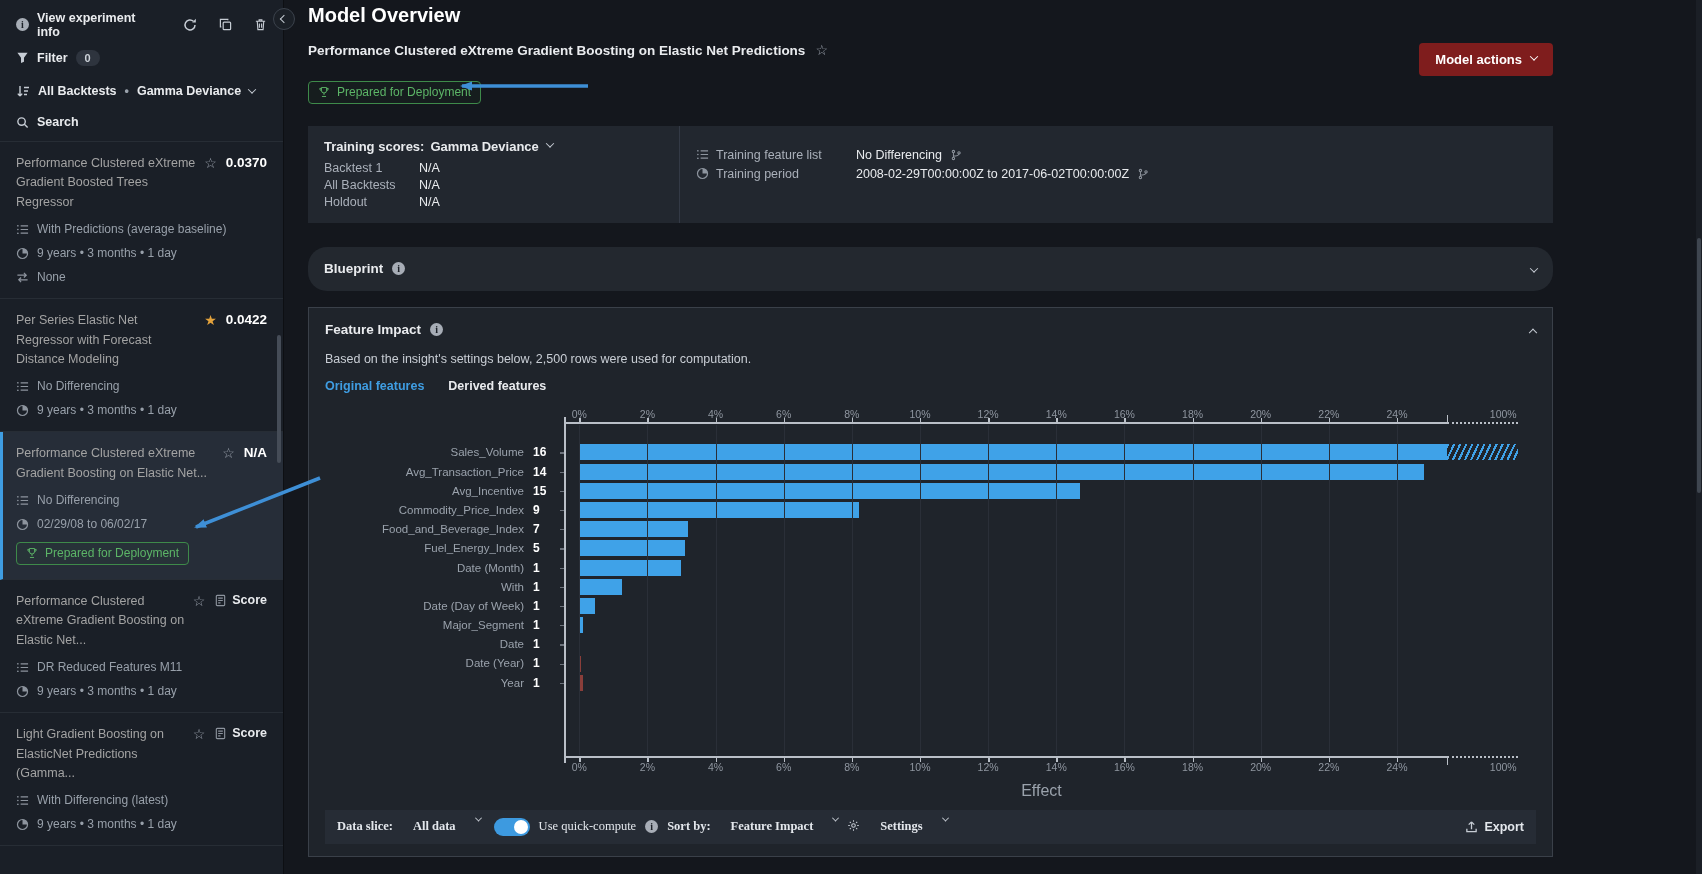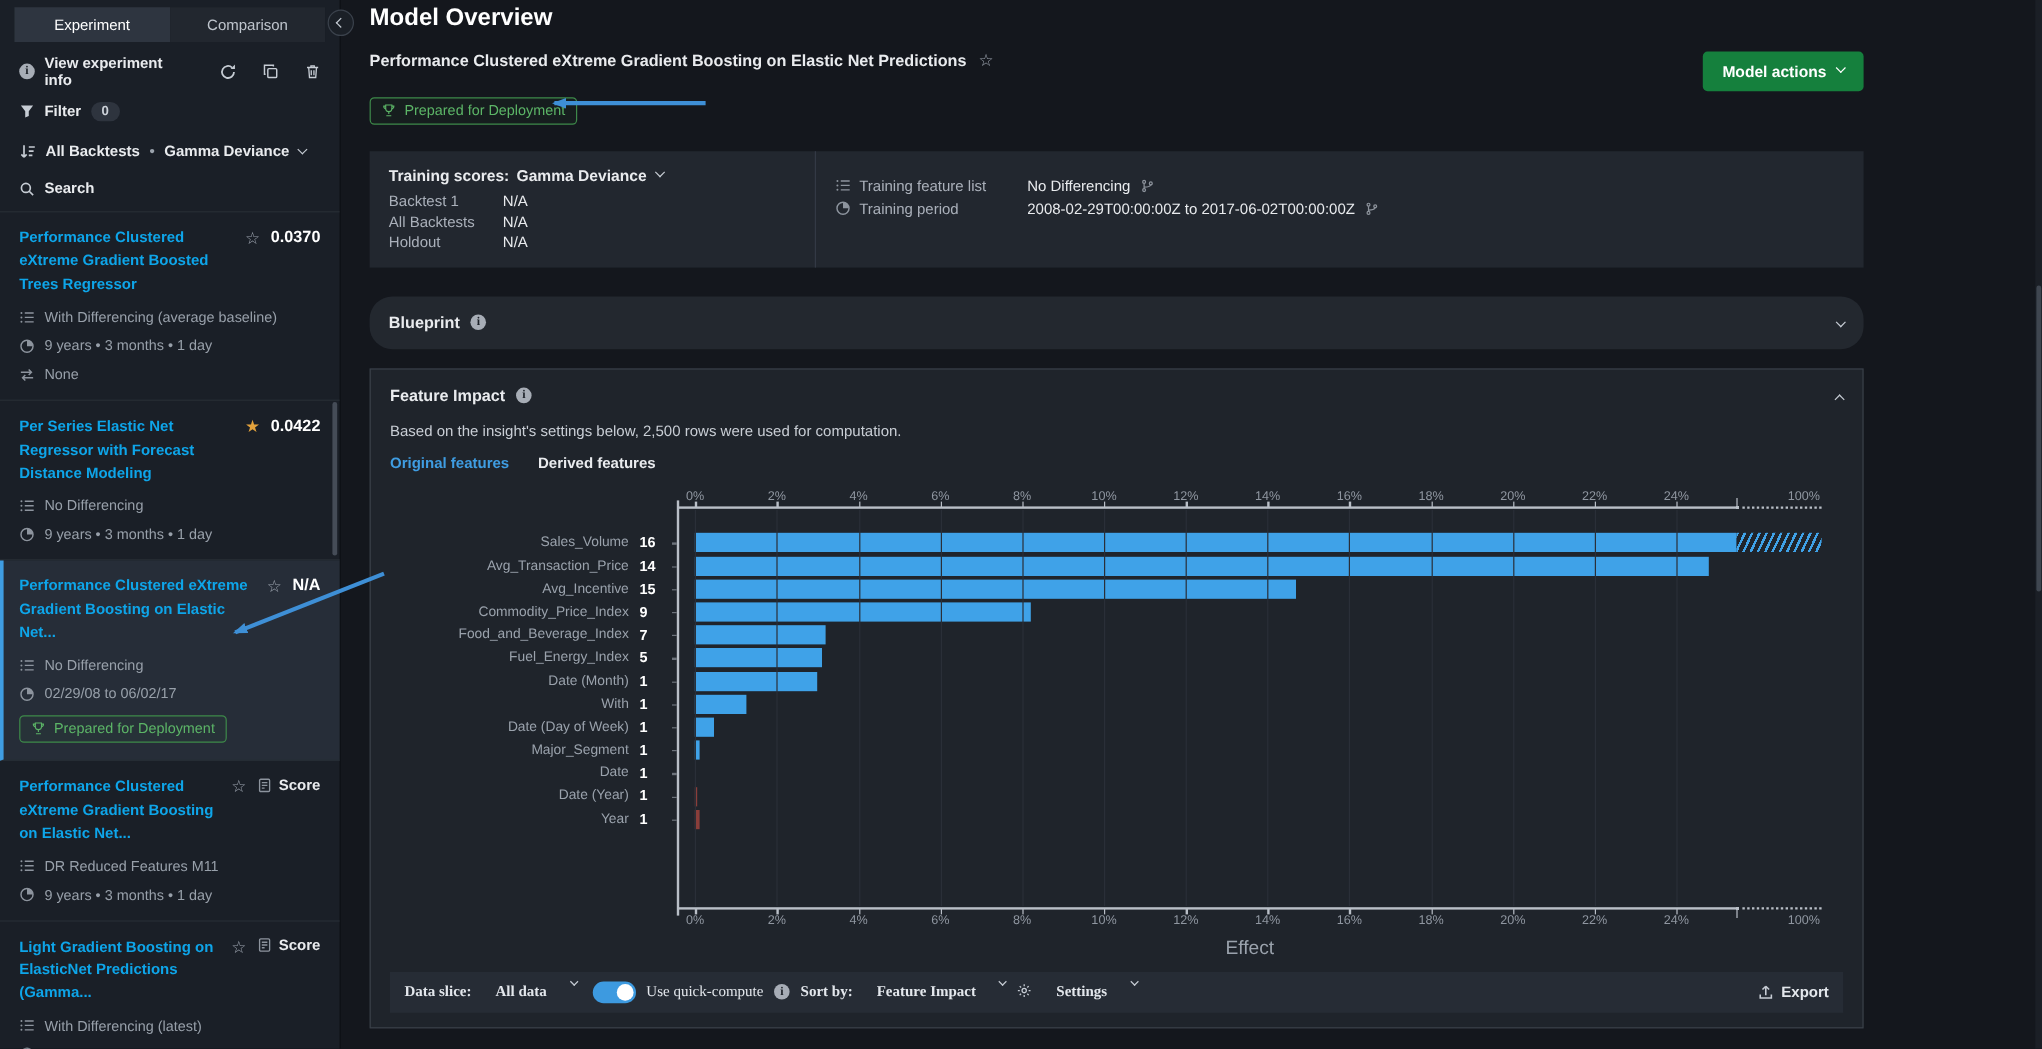--- a/index.html
+++ b/index.html
@@ -18,40 +18,40 @@
   .info-dot { width:13px; height:13px; border-radius:50%; background:#a7adb6; color:#1c2128; font-weight:bold; font-size:10px; display:inline-flex; align-items:center; justify-content:center; font-family:"Liberation Serif",serif; flex:none; }
   .pill { background:#2e343e; color:#cdd2d9; font-size:11px; font-weight:bold; border-radius:9px; padding:2px 9px; }
   .chev { display:inline-block; width:6px; height:6px; border-right:1.8px solid currentColor; border-bottom:1.8px solid currentColor; transform:rotate(45deg) translate(-1px,-1px); }
   .chev.up { transform:rotate(-135deg) translate(-2px,-2px); }
   .chev.left { transform:rotate(135deg); }
   .dot-sep { color:#9aa2ac; }
   #model-list { border-top:1px solid #272d35; margin-top:4px; }
   .card { padding:12px 16px 14px; border-bottom:1px solid #272d35; position:relative; cursor:pointer; }
   .card.selected { background:#262d38; border-left:3px solid #3f9de2; padding-left:13px; }
   .card-head { display:flex; gap:8px; }
-  .card-title { flex:1; font-weight:bold; font-size:12.5px; line-height:1.55; color:#0ea5e9; }
+  .card-title { flex:1; font-weight:normal; font-size:12.5px; line-height:1.55; color:#a3a3a3; }
   .card-right { display:flex; gap:9px; align-items:flex-start; margin-top:1px; }
   .star { color:#9aa1ac; font-size:14px; line-height:1.2; cursor:pointer; }
   .star.on { color:#e3a23c; }
   .score { font-size:13.5px; color:#fff; }
   .score-btn { display:inline-flex; align-items:center; gap:5px; color:#e9ebee; font-size:12.5px; cursor:pointer; }
   .meta-row { display:flex; align-items:center; gap:8px; margin-top:10px; color:#98a0aa; font-size:12px; }
   .micon { display:inline-flex; color:#8d949e; flex:none; }
   .badge { display:inline-flex; align-items:center; gap:7px; margin-top:11px; border:1px solid #3e8a4a; color:#5cb567; border-radius:4px; padding:3px 9px 4px; font-size:12px; background:rgba(76,175,80,0.04); }
   .side-scroll { position:absolute; right:2px; top:335px; width:4px; height:128px; background:#454c57; border-radius:2px; cursor:pointer; }
 
   
   .main { flex:1; position:relative; }
   .collapse-btn { position:absolute; left:-11px; top:8px; width:22px; height:22px; border-radius:50%; background:#1b2027; border:1px solid #3b424c; color:#c6ccd4; display:flex; align-items:center; justify-content:center; cursor:pointer; z-index:5; }
   .main-inner { width:1245px; margin-left:24px; padding-top:4px; position:relative; }
   h1 { font-size:20px; font-weight:bold; color:#fff; }
   .model-name-row { display:flex; align-items:center; gap:10px; margin-top:15px; }
   .model-name { font-weight:bold; font-size:13.5px; }
   .badge-row { margin-top:11px; }
-  .actions-btn { position:absolute; right:0; top:43px; background:#15803d; color:#fff; font-weight:bold; font-size:13px; border:none; border-radius:4px; padding:9px 16px; display:flex; align-items:center; gap:9px; cursor:pointer; font-family:inherit; }
+  .actions-btn { position:absolute; right:0; top:43px; background:#7f1d1d; color:#fff; font-weight:bold; font-size:13px; border:none; border-radius:4px; padding:9px 16px; display:flex; align-items:center; gap:9px; cursor:pointer; font-family:inherit; }
   .actions-btn .chev { border-color:#fff; margin-top:-3px; }
 
   .train-panel { display:flex; margin-top:22px; background:#22272f; }
   .train-col { padding:13px 16px 14px; }
   .train-col.left { width:372px; border-right:1px solid #333945; }
   .train-col.right { flex:1; }
   .train-head { font-weight:bold; font-size:13px; display:flex; align-items:center; gap:6px; }
   .train-head .chev { border-color:#c6ccd4; margin-left:2px; margin-top:-2px; }
   .score-grid { display:grid; grid-template-columns:95px 1fr; row-gap:3px; margin-top:7px; font-size:12.5px; }
   .score-grid .lab { color:#aab0ba; }
@@ -111,24 +111,20 @@
   .page-scroll { position:absolute; right:0; top:0; bottom:0; width:6px; background:#1b1f26; }
   .page-scroll .thumb { position:absolute; right:1px; top:238px; width:4px; height:255px; background:#3f4650; border-radius:2px; cursor:pointer; }
   svg.ic { display:block; }
 </style>
 </head>
 <body>
 
 <div class="app">
 
   <div class="sidebar">
-    <div class="tabbar">
-      <div class="tab active">Experiment</div>
-      <div class="tab">Comparison</div>
-    </div>
 
     <div class="side-row" style="margin-top:8px;">
       <span class="info-dot">i</span>
       <span>View experiment info</span>
       <span class="spacer"></span>
       <span class="icon-btn" id="ic-refresh">
           <svg class="ic" viewBox="0 0 14 14" width="14" height="14">
             <path d="M12 7a5 5 0 1 1-1.6-3.7" fill="none" stroke="currentColor" stroke-width="1.5"></path>
             <path d="M12.8 0.8v3.6H9.2z" fill="currentColor"></path>
           </svg>
@@ -192,21 +188,21 @@
             <span class="micon">
               <svg class="ic" viewBox="0 0 14 14" width="13" height="13">
                 <g stroke="currentColor" stroke-width="1.3" fill="none">
                   <path d="M5 3h8M5 7h8M5 11h8"></path>
                 </g>
                 <circle cx="2" cy="3" r="0.9" fill="currentColor"></circle>
                 <circle cx="2" cy="7" r="0.9" fill="currentColor"></circle>
                 <circle cx="2" cy="11" r="0.9" fill="currentColor"></circle>
               </svg>
             </span>
-            <span>With Differencing (average baseline)</span>
+            <span>With Predictions (average baseline)</span>
           </div>
           <div class="meta-row">
             <span class="micon">
               <svg class="ic" viewBox="0 0 14 14" width="13" height="13">
                 <circle cx="7" cy="7" r="5.4" fill="none" stroke="currentColor" stroke-width="1.3"></circle>
                 <path d="M7 7V1.6A5.4 5.4 0 0 1 12.4 7z" fill="currentColor"></path>
               </svg>
             </span>
             <span>9 years • 3 months • 1 day</span>
           </div>

